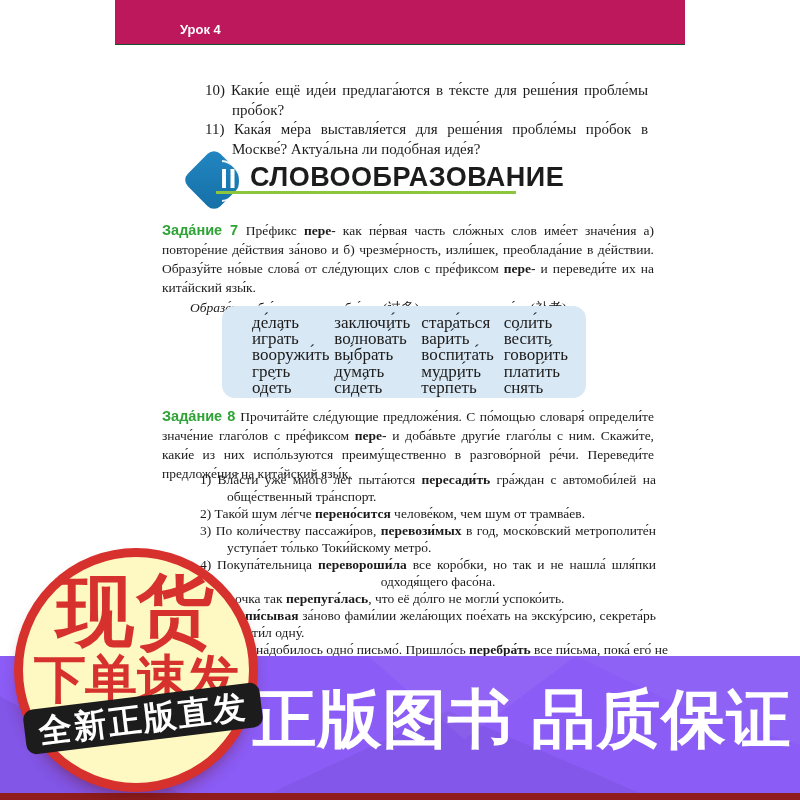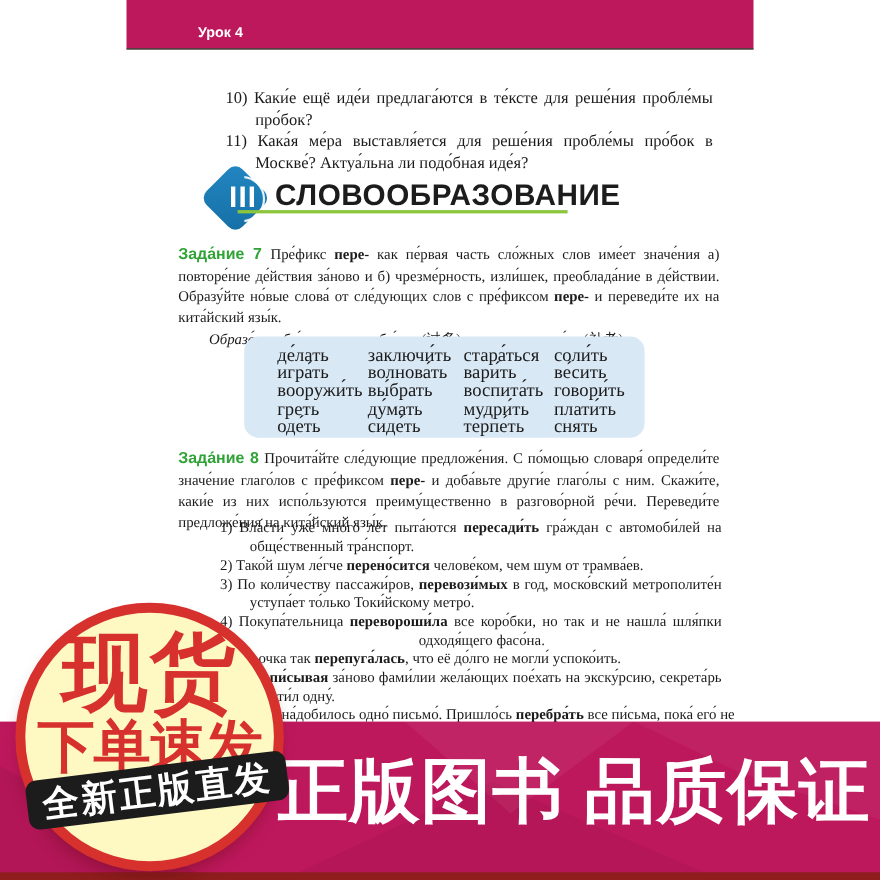--- a/index.html
+++ b/index.html
@@ -17,21 +17,21 @@
   .questions{left:205px;top:81px;width:443px;font-size:15px;line-height:19.5px;
              text-align:justify;}
   .q-item{padding-left:27px;text-indent:-27px;}
 
   
   .diamond-wrap{left:181px;top:147px;width:66px;height:66px;}
   .diamond-sq{position:absolute;left:10px;top:10px;width:46px;height:46px;border-radius:9px;
               background:linear-gradient(135deg,#2387c2,#156fa5);transform:rotate(45deg);}
   .diamond-arc{position:absolute;left:18px;top:13px;width:38px;height:38px;border-radius:50%;
                border:2.5px solid rgba(255,255,255,.9);clip-path:inset(0 0 0 55%);}
-  .diamond-numeral{position:absolute;left:4px;top:0;width:66px;height:64px;display:flex;
+  .diamond-numeral{position:absolute;left:16px;top:0;width:66px;height:64px;display:flex;
                align-items:center;justify-content:center;color:#ffffff;
                font-family:"Liberation Sans",sans-serif;font-weight:900;font-size:27px;
                letter-spacing:1px;padding-left:6px;box-sizing:border-box;}
   .section-title{left:250px;top:162px;font-family:"Liberation Sans",sans-serif;
                  font-weight:bold;font-size:27px;letter-spacing:.5px;color:#1c1c1c;}
   .section-underline{left:216px;top:191px;width:300px;height:3px;background:#8cc63c;}
 
   
   .para{font-size:13.5px;line-height:19px;text-align:justify;}
   .task7-block{left:162px;top:221px;width:492px;}
@@ -51,21 +51,21 @@
 
   
   .x-list{left:200px;top:471px;width:456px;font-size:13.5px;}
   .x-line{height:17px;line-height:17px;white-space:nowrap;}
   .x-just{text-align:justify;text-align-last:justify;white-space:normal;}
   .ind{padding-left:27px;}
   .cut20{padding-left:20px;text-align:center;}  .cut35{padding-left:35px;}
   .cut45{padding-left:45px;}  .cut52{padding-left:52px;}  .cut56{padding-left:56px;}
 
   
-  .bottom-banner{left:0;top:656px;width:800px;height:144px;background:#be185d;
+  .bottom-banner{left:0;top:656px;width:800px;height:144px;background:#8b5cf6;
                  overflow:hidden;z-index:2;}
   .facet{position:absolute;left:0;top:0;width:100%;height:100%;}
   .f1{background:rgba(255,255,255,.055);clip-path:polygon(46% 0,72% 0,58% 58%);}
   .f2{background:rgba(0,0,0,.06);clip-path:polygon(0 28%,24% 100%,0 100%);}
   .f3{background:rgba(255,255,255,.04);clip-path:polygon(72% 0,100% 0,100% 62%,84% 32%);}
   .f4{background:rgba(0,0,0,.05);clip-path:polygon(32% 100%,56% 38%,82% 100%);}
   .banner-text{position:absolute;left:250px;right:6px;top:20px;text-align:center;
                color:#ffffff;font-family:"Liberation Sans",sans-serif;font-weight:900;
                font-size:64px;letter-spacing:1px;white-space:nowrap;}
   .banner-strip{position:absolute;left:0;bottom:0;width:100%;height:7px;background:#8f1d1d;}

